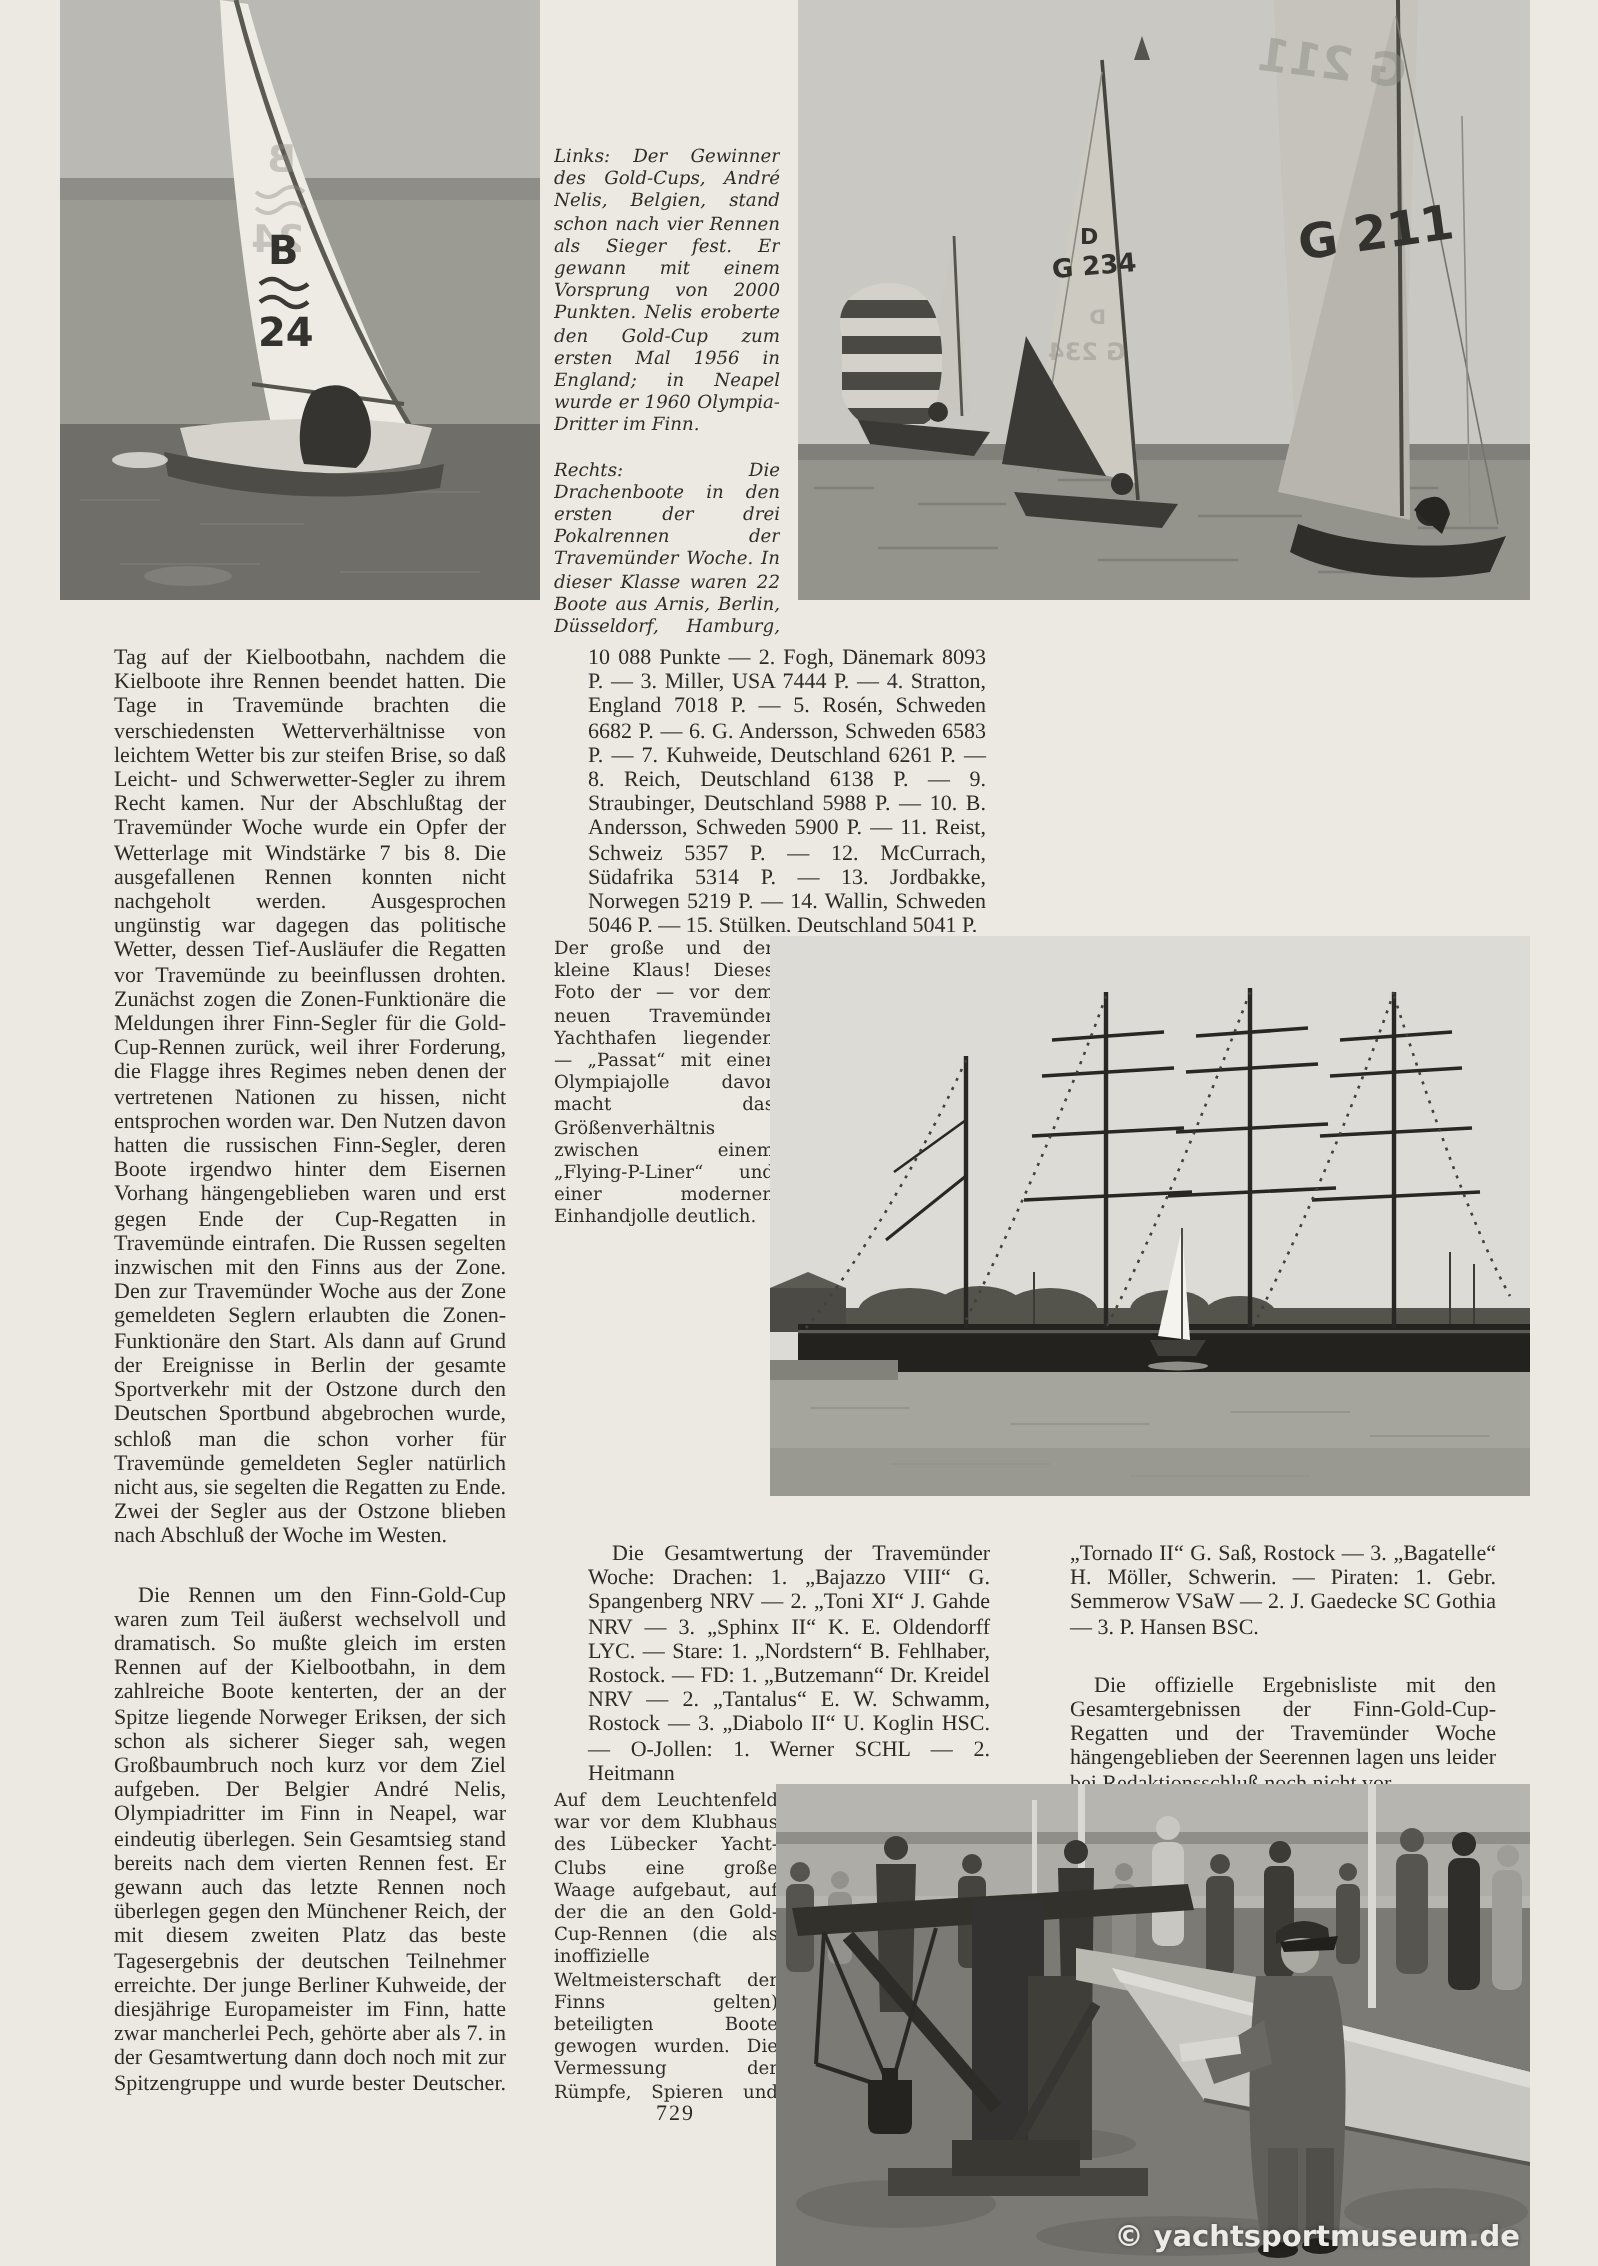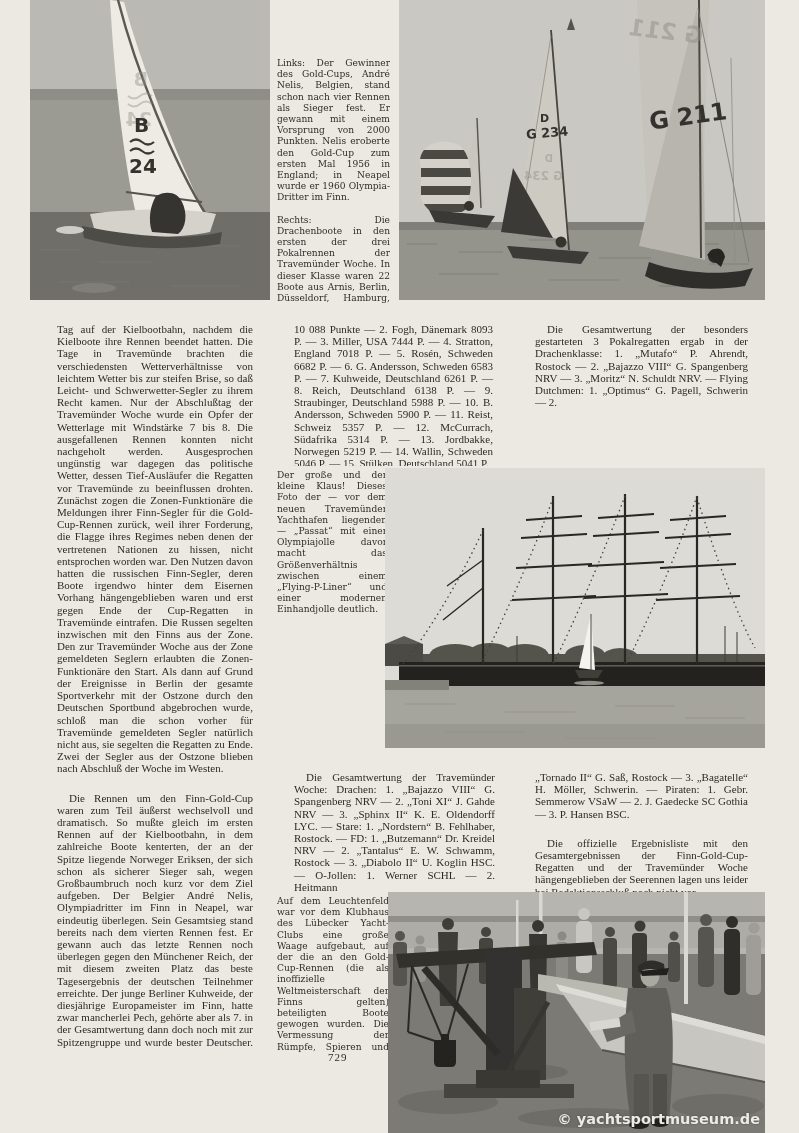--- a/index.html
+++ b/index.html
@@ -50,21 +50,21 @@
       </g>
       <path d="M96,192 L172,202" stroke="#55544e" stroke-width="2"></path>
       <path d="M60,214 C100,208 160,208 186,214 L180,232 C140,240 86,238 64,228 Z" fill="#d4d2cb"></path>
       <path d="M126,196 c10,-6 22,-4 26,6 c6,12 4,26 -4,32 l-26,-2 c-4,-12 -2,-26 4,-36 Z" fill="#353430"></path>
       <path d="M52,226 C110,238 160,240 192,232 L190,244 C140,252 90,248 54,238 Z" fill="#4d4c47"></path>
       <ellipse cx="40" cy="230" rx="14" ry="4" fill="#e6e5df" opacity=".8"></ellipse>
       <ellipse cx="64" cy="288" rx="22" ry="5" fill="#8a8983" opacity=".6"></ellipse>
     </svg>
   </figure>
 
-  <div class="caption abs" style="left:277px;top:58px;width:113px;height:246px;">
+  <div class="caption abs" style="left:277px;top:74px;width:113px;height:246px;font-style:italic;">
     <p>Links: Der Gewinner des Gold-Cups, André Nelis, Belgien, stand schon nach vier Rennen als Sieger fest. Er gewann mit einem Vorsprung von 2000 Punkten. Nelis eroberte den Gold-Cup zum ersten Mal 1956 in England; in Neapel wurde er 1960 Olympia-Dritter im Finn.</p>
     <p>Rechts: Die Drachenboote in den ersten der drei Pokalrennen der Travemünder Woche. In dieser Klasse waren 22 Boote aus Arnis, Berlin, Düsseldorf, Hamburg, Lübeck und Rostock gemeldet. Gesamtsieger der Drachen-Pokalrennen wurde der Rostocker P. Ahrendt vor den Hamburgern Spangenberg und Schuldt.</p>
   </div>
 
   <figure class="photo abs" style="left:399px;top:0;width:366px;height:300px;">
     <svg width="366" height="300" viewBox="0 0 366 300">
       <rect width="366" height="300" fill="#c9c8c2"></rect>
       <rect y="222" width="366" height="8" fill="#807f79"></rect>
       <rect y="230" width="366" height="70" fill="#94938c"></rect>
       <g stroke="#7b7a74" stroke-width="1.2" opacity=".8">
@@ -124,21 +124,20 @@
   <div class="body-text abs" style="left:40px;top:306px;width:230px;height:742px;">
     <p>Tag auf der Kielbootbahn, nachdem die Kielboote ihre Rennen beendet hatten. Die Tage in Travemünde brachten die verschiedensten Wetterverhältnisse von leichtem Wetter bis zur steifen Brise, so daß Leicht- und Schwerwetter-Segler zu ihrem Recht kamen. Nur der Abschlußtag der Travemünder Woche wurde ein Opfer der Wetterlage mit Windstärke 7 bis 8. Die ausgefallenen Rennen konnten nicht nachgeholt werden. Ausgesprochen ungünstig war dagegen das politische Wetter, dessen Tief-Ausläufer die Regatten vor Travemünde zu beeinflussen drohten. Zunächst zogen die Zonen-Funktionäre die Meldungen ihrer Finn-Segler für die Gold-Cup-Rennen zurück, weil ihrer Forderung, die Flagge ihres Regimes neben denen der vertretenen Nationen zu hissen, nicht entsprochen worden war. Den Nutzen davon hatten die russischen Finn-Segler, deren Boote irgendwo hinter dem Eisernen Vorhang hängengeblieben waren und erst gegen Ende der Cup-Regatten in Travemünde eintrafen. Die Russen segelten inzwischen mit den Finns aus der Zone. Den zur Travemünder Woche aus der Zone gemeldeten Seglern erlaubten die Zonen-Funktionäre den Start. Als dann auf Grund der Ereignisse in Berlin der gesamte Sportverkehr mit der Ostzone durch den Deutschen Sportbund abgebrochen wurde, schloß man die schon vorher für Travemünde gemeldeten Segler natürlich nicht aus, sie segelten die Regatten zu Ende. Zwei der Segler aus der Ostzone blieben nach Abschluß der Woche im Westen.</p>
     <p class="indent">Die Rennen um den Finn-Gold-Cup waren zum Teil äußerst wechselvoll und dramatisch. So mußte gleich im ersten Rennen auf der Kielbootbahn, in dem zahlreiche Boote kenterten, der an der Spitze liegende Norweger Eriksen, der sich schon als sicherer Sieger sah, wegen Großbaumbruch noch kurz vor dem Ziel aufgeben. Der Belgier André Nelis, Olympiadritter im Finn in Neapel, war eindeutig überlegen. Sein Gesamtsieg stand bereits nach dem vierten Rennen fest. Er gewann auch das letzte Rennen noch überlegen gegen den Münchener Reich, der mit diesem zweiten Platz das beste Tagesergebnis der deutschen Teilnehmer erreichte. Der junge Berliner Kuhweide, der diesjährige Europameister im Finn, hatte zwar mancherlei Pech, gehörte aber als 7. in der Gesamtwertung dann doch noch mit zur Spitzengruppe und wurde bester Deutscher. Von den sechs Rennen wurde für jeden Teilnehmer die schlechteste Wettfahrt gestrichen. Die Gesamtwertung ergab: 1. Nelis, Belgien</p>
   </div>
 
   <div class="body-text abs" style="left:277px;top:306px;width:233px;height:160px;">
     <p>10 088 Punkte — 2. Fogh, Dänemark 8093 P. — 3. Miller, USA 7444 P. — 4. Stratton, England 7018 P. — 5. Rosén, Schweden 6682 P. — 6. G. Andersson, Schweden 6583 P. — 7. Kuhweide, Deutschland 6261 P. — 8. Reich, Deutschland 6138 P. — 9. Straubinger, Deutschland 5988 P. — 10. B. Andersson, Schweden 5900 P. — 11. Reist, Schweiz 5357 P. — 12. McCurrach, Südafrika 5314 P. — 13. Jordbakke, Norwegen 5219 P. — 14. Wallin, Schweden 5046 P. — 15. Stülken, Deutschland 5041 P.</p>
   </div>
 
   <div class="body-text abs" style="left:518px;top:306px;width:247px;height:160px;">
-    <p class="indent">Die Gesamtwertung der besonders gestarteten 3 Pokalregatten ergab in der Drachenklasse: 1. „Mutafo“ P. Ahrendt, Rostock — 2. „Bajazzo VIII“ G. Spangenberg NRV — 3. „Moritz“ N. Schuldt NRV. — Flying Dutchmen: 1. „Optimus“ G. Pagell, Schwerin — 2.</p>
   </div>
 
   <div class="caption abs" style="left:277px;top:470px;width:110px;height:180px;">
     <p>Der große und der kleine Klaus! Dieses Foto der — vor dem neuen Travemünder Yachthafen liegenden — „Passat“ mit einer Olympiajolle davor macht das Größenverhältnis zwischen einem „Flying-P-Liner“ und einer modernen Einhandjolle deutlich.</p>
   </div>
 
   <figure class="photo abs" style="left:385px;top:468px;width:380px;height:280px;">
     <svg width="380" height="280" viewBox="0 0 380 280">
       <rect width="380" height="280" fill="#dcdbd6"></rect>
       <rect y="215" width="380" height="65" fill="#a5a49d"></rect>

